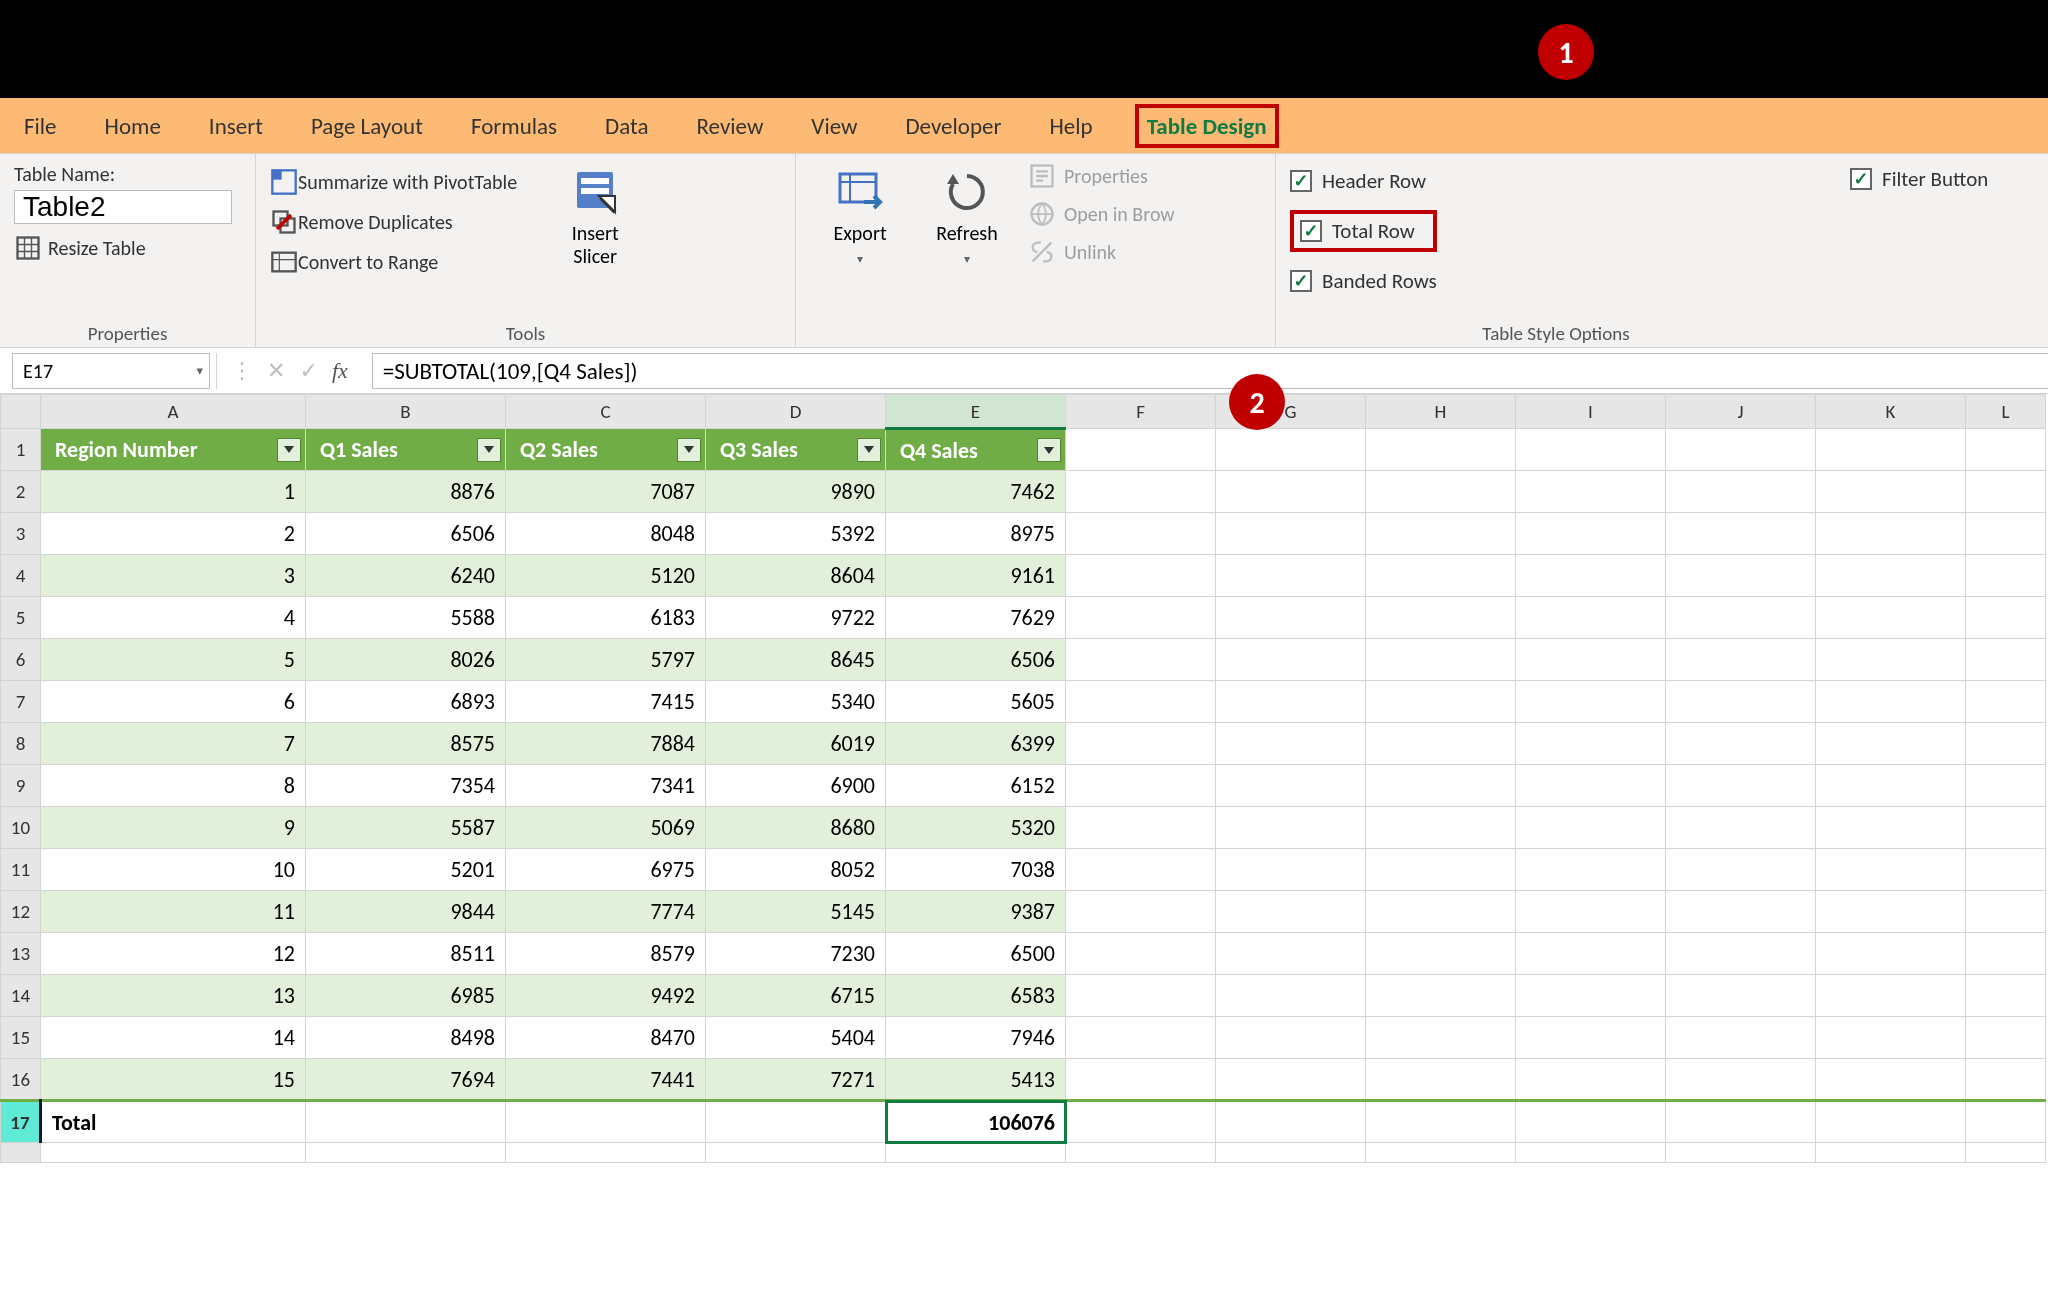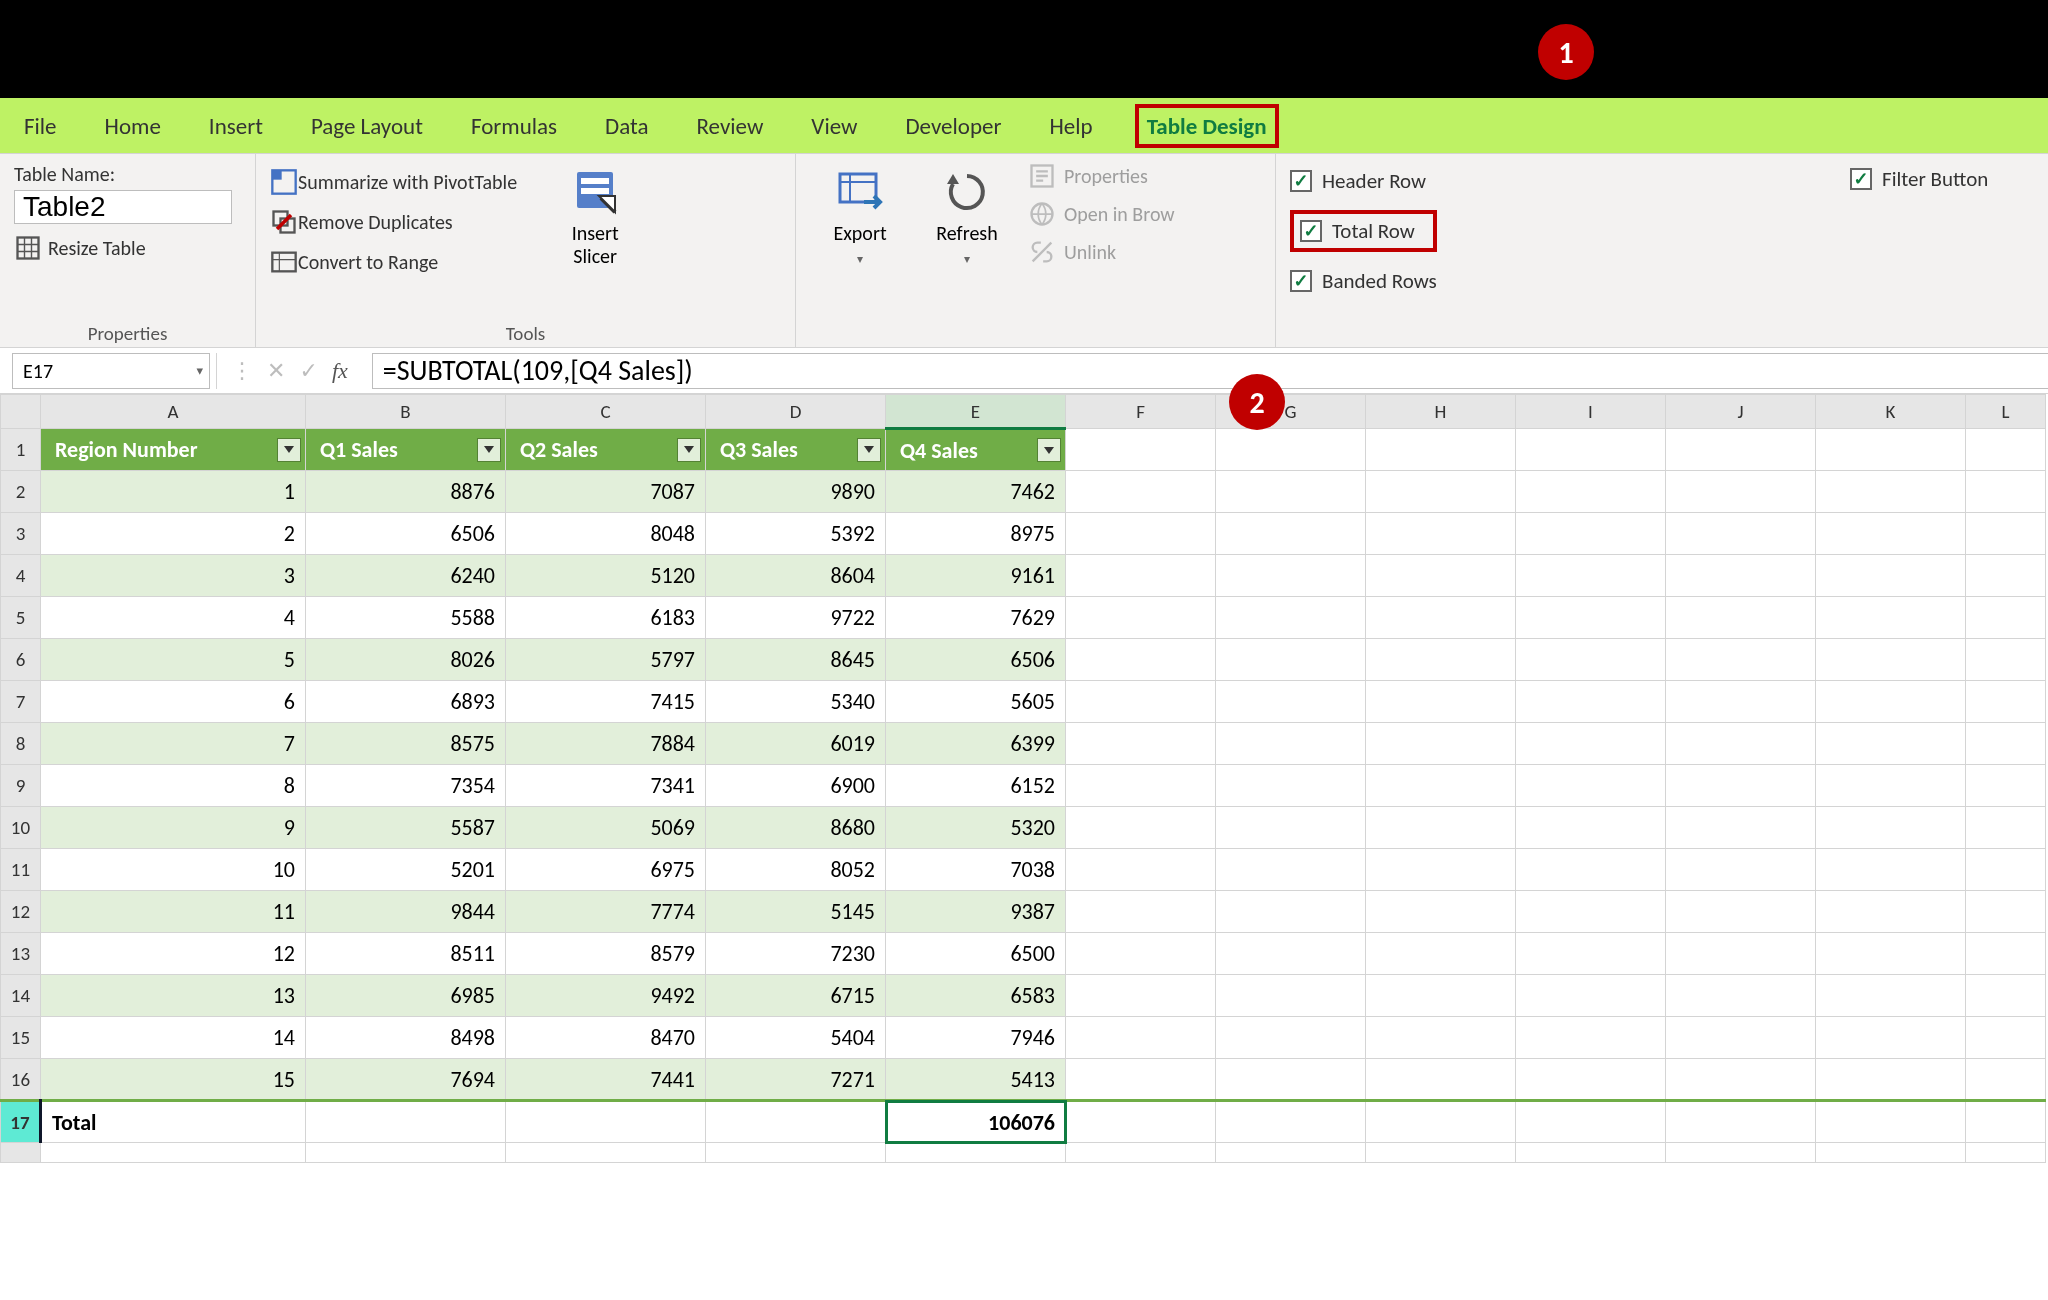--- a/index.html
+++ b/index.html
@@ -3,21 +3,21 @@
 <meta charset="utf-8">
 <style>
   * { box-sizing: border-box; margin: 0; padding: 0; }
   body { font-family: "Segoe UI", Calibri, sans-serif; font-size: 20px; background: #fff; width: 2048px; }
   .blackbar { background: #000; height: 98px; position: relative; }
   .callout { position: absolute; width: 56px; height: 56px; border-radius: 50%; background: #c00000; color: #fff; font-weight: bold; font-size: 30px; display:flex; align-items:center; justify-content:center; z-index: 20; }
   .callout-1 { top: 24px; left: 1538px; }
   .callout-2 { top: 220px; left: 1229px; }
 
   
-  .tabs { display: flex; align-items: center; height: 56px; border-bottom: 1px solid #d4d4d4; background:#bef264; padding-left: 18px; gap: 36px; font-size: 23px; color:#333; }
+  .tabs { display: flex; align-items: center; height: 56px; border-bottom: 1px solid #d4d4d4; background:#fdba74; padding-left: 18px; gap: 36px; font-size: 23px; color:#333; }
   .tab { padding: 6px 6px; cursor: pointer; }
   .tab.active { color: #107c41; font-weight: 600; border-bottom: 5px solid #107c41; }
   .tab.highlight { border: 4px solid #c00000; padding: 4px 8px; color:#107c41; font-weight:600; }
 
   
   .ribbon { display: flex; background: #f3f2f1; border-bottom: 1px solid #d4d4d4; height: 194px; position: relative; }
   .group { border-right: 1px solid #d4d4d4; padding: 8px 14px 2px 14px; display: flex; flex-direction: column; justify-content: space-between; }
   .group-title { text-align: center; font-size: 19px; color: #555; padding-top: 4px; }
   .group-body { flex: 1; display: flex; flex-direction: row; gap: 10px; }
 
@@ -49,21 +49,21 @@
   .chkbox.checked::after { content:"✓"; font-size:18px; color:#107c41; font-weight:bold; line-height:1; }
   .opt-highlight { border:4px solid #c00000; padding:4px 10px 4px 6px; }
 
   
   .fx-row { display:flex; align-items:center; height:46px; border-bottom:1px solid #d4d4d4; background:#fff; }
   .namebox { width:198px; height:36px; border:1px solid #bdbdbd; margin:0 6px 0 12px; display:flex; align-items:center; justify-content:space-between; padding:0 6px 0 10px; font-size:20px; background:#fff; }
   .namebox .caret { color:#666; font-size:13px; }
   .fx-div { width:1px; height:36px; background:#d4d4d4; }
   .fx-btns { display:flex; gap:14px; align-items:center; padding:0 14px; color:#9e9e9e; font-size:22px; }
   .fx-label { font-style:italic; font-family:"Cambria Math", serif; color:#555; padding-right:10px; }
-  .fx-input { flex:1; height:36px; border:1px solid #bdbdbd; border-right:none; padding:2px 10px; font-size:28px; display:flex; align-items:center; background:#fff; }
+  .fx-input { flex:1; height:36px; border:1px solid #bdbdbd; border-right:none; padding:2px 10px; font-size:23px; display:flex; align-items:center; background:#fff; }
 
   
   .grid-wrap { position:relative; }
   table.grid { border-collapse:collapse; table-layout:fixed; }
   .grid th, .grid td { border:1px solid #d4d4d4; }
   .colhdr th { background:#e6e6e6; height:34px; font-weight:normal; font-size:19px; color:#333; text-align:center; }
   .colhdr th.sel { background:#d2e5d2; border-bottom:3px solid #107c41; }
   .rowhdr { background:#e6e6e6; text-align:center; font-size:19px; color:#333; width:40px; }
   .rowhdr.sel { background:#5eead4; border-right:3px solid #0f172a; }
   .corner { background:#e6e6e6; width:40px; }
@@ -231,20 +231,21 @@
         <div class="chk opt-highlight">
             <span class="chkbox checked"></span>
             <span>Total Row</span>
           </div>
         <div class="chk">
             <span class="chkbox checked"></span>
             <span>Banded Rows</span>
           </div>
       </div>
     </div>
+    <div class="group-title">Table Style Options</div>
   </div>
 
   <div class="group" style="flex:1; border-right:none; padding-top:12px">
     <div class="chk">
         <span class="chkbox checked"></span>
         <span>Filter Button</span>
       </div>
     <div></div>
   </div>
 </div>

